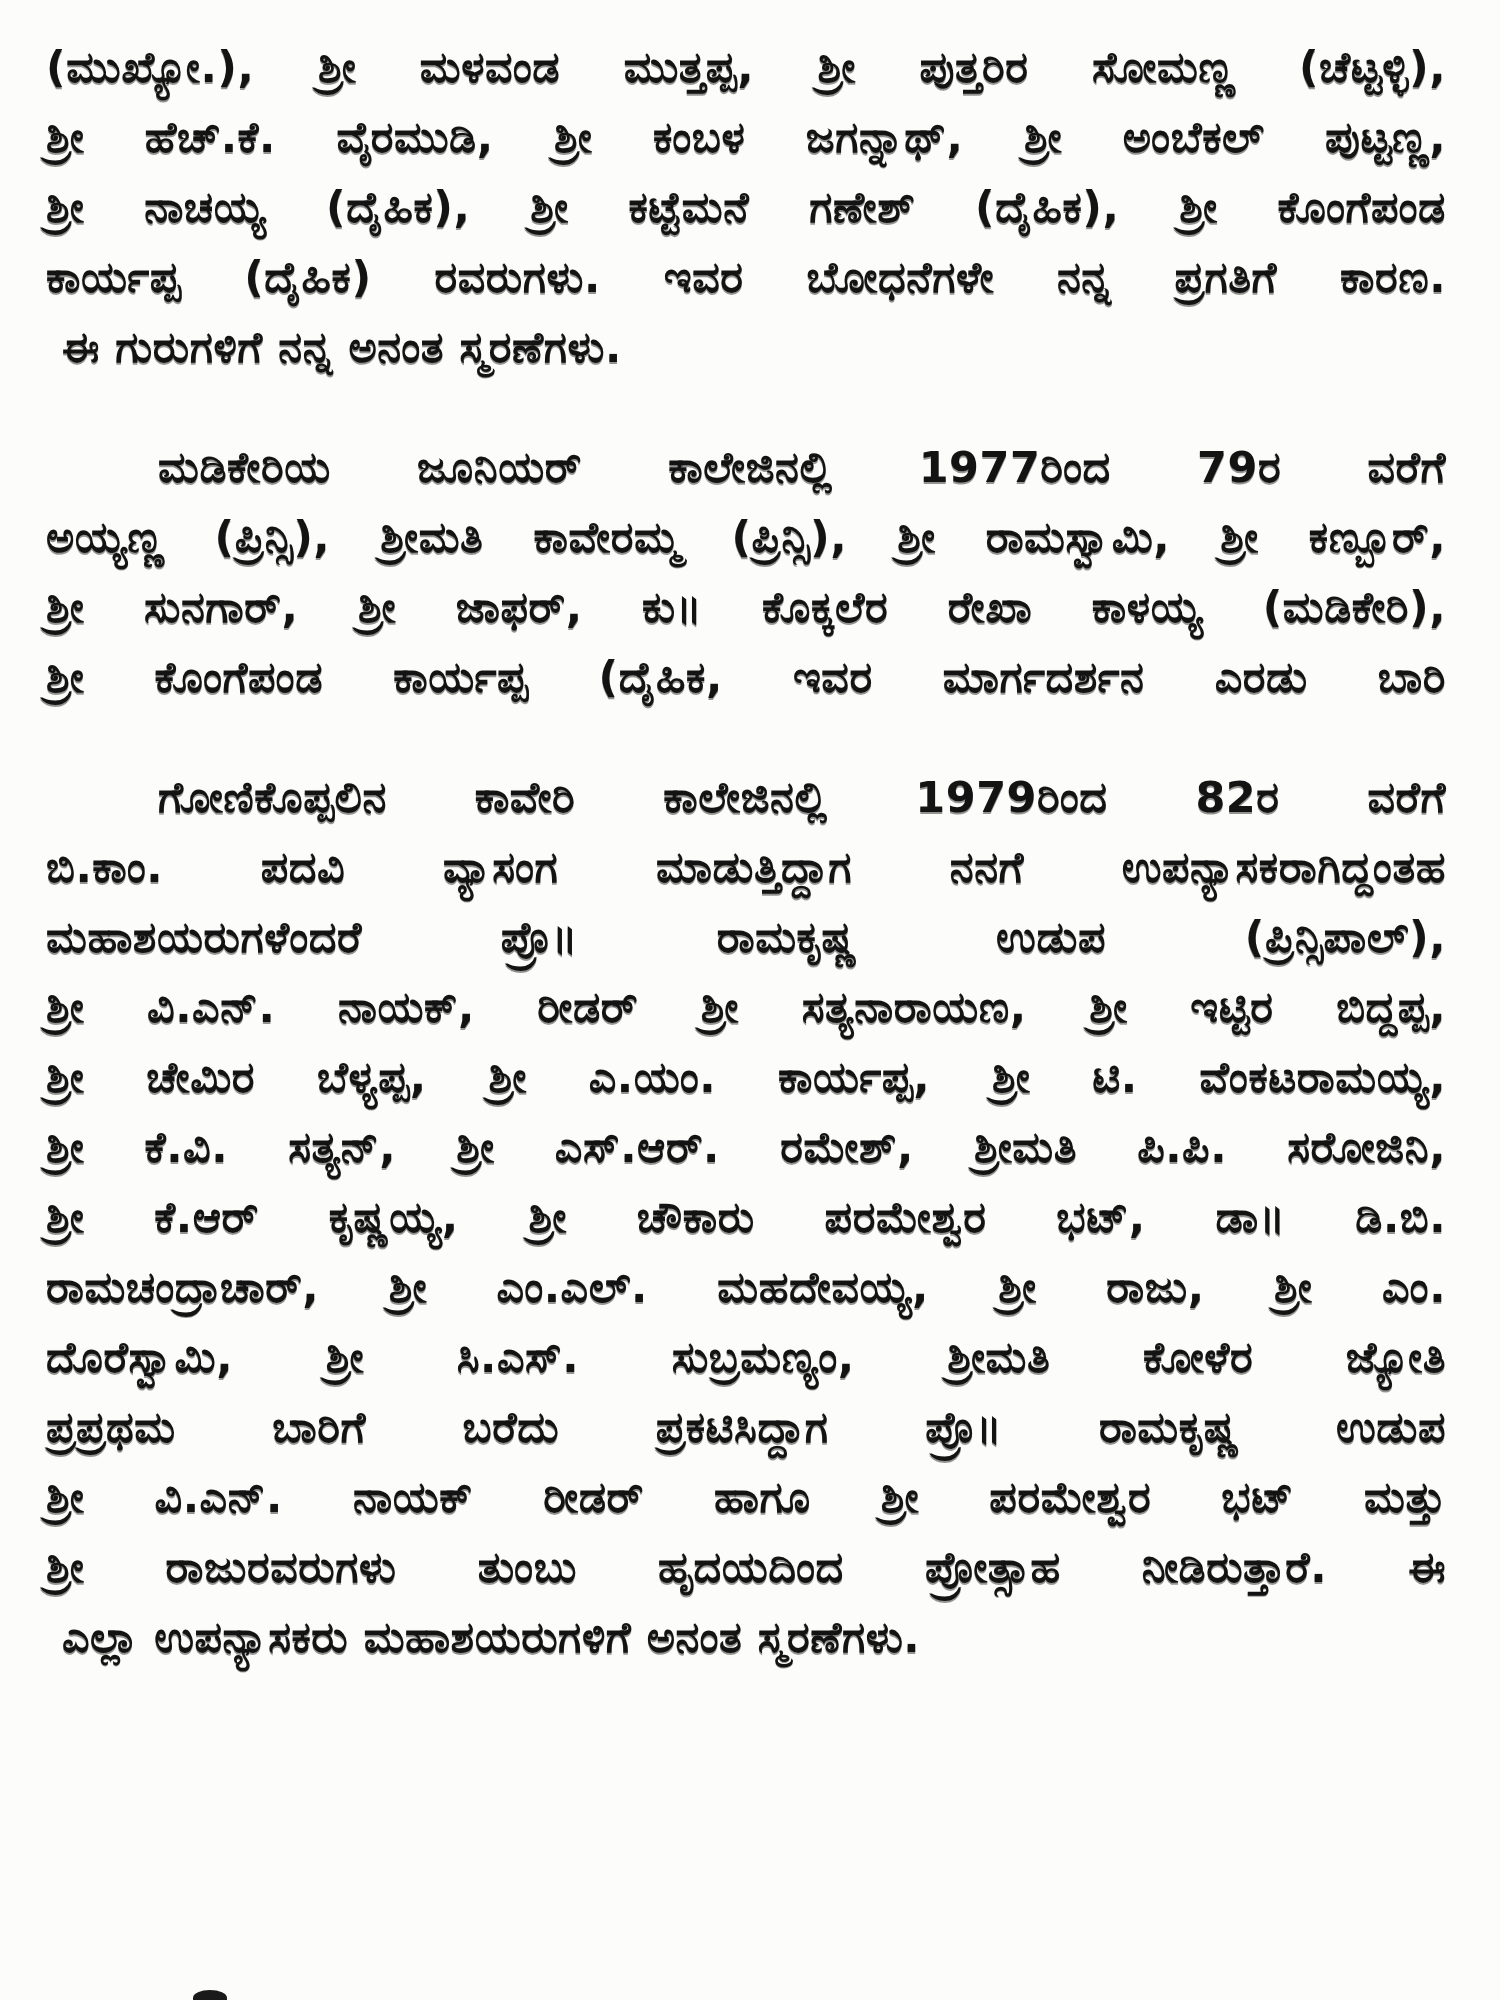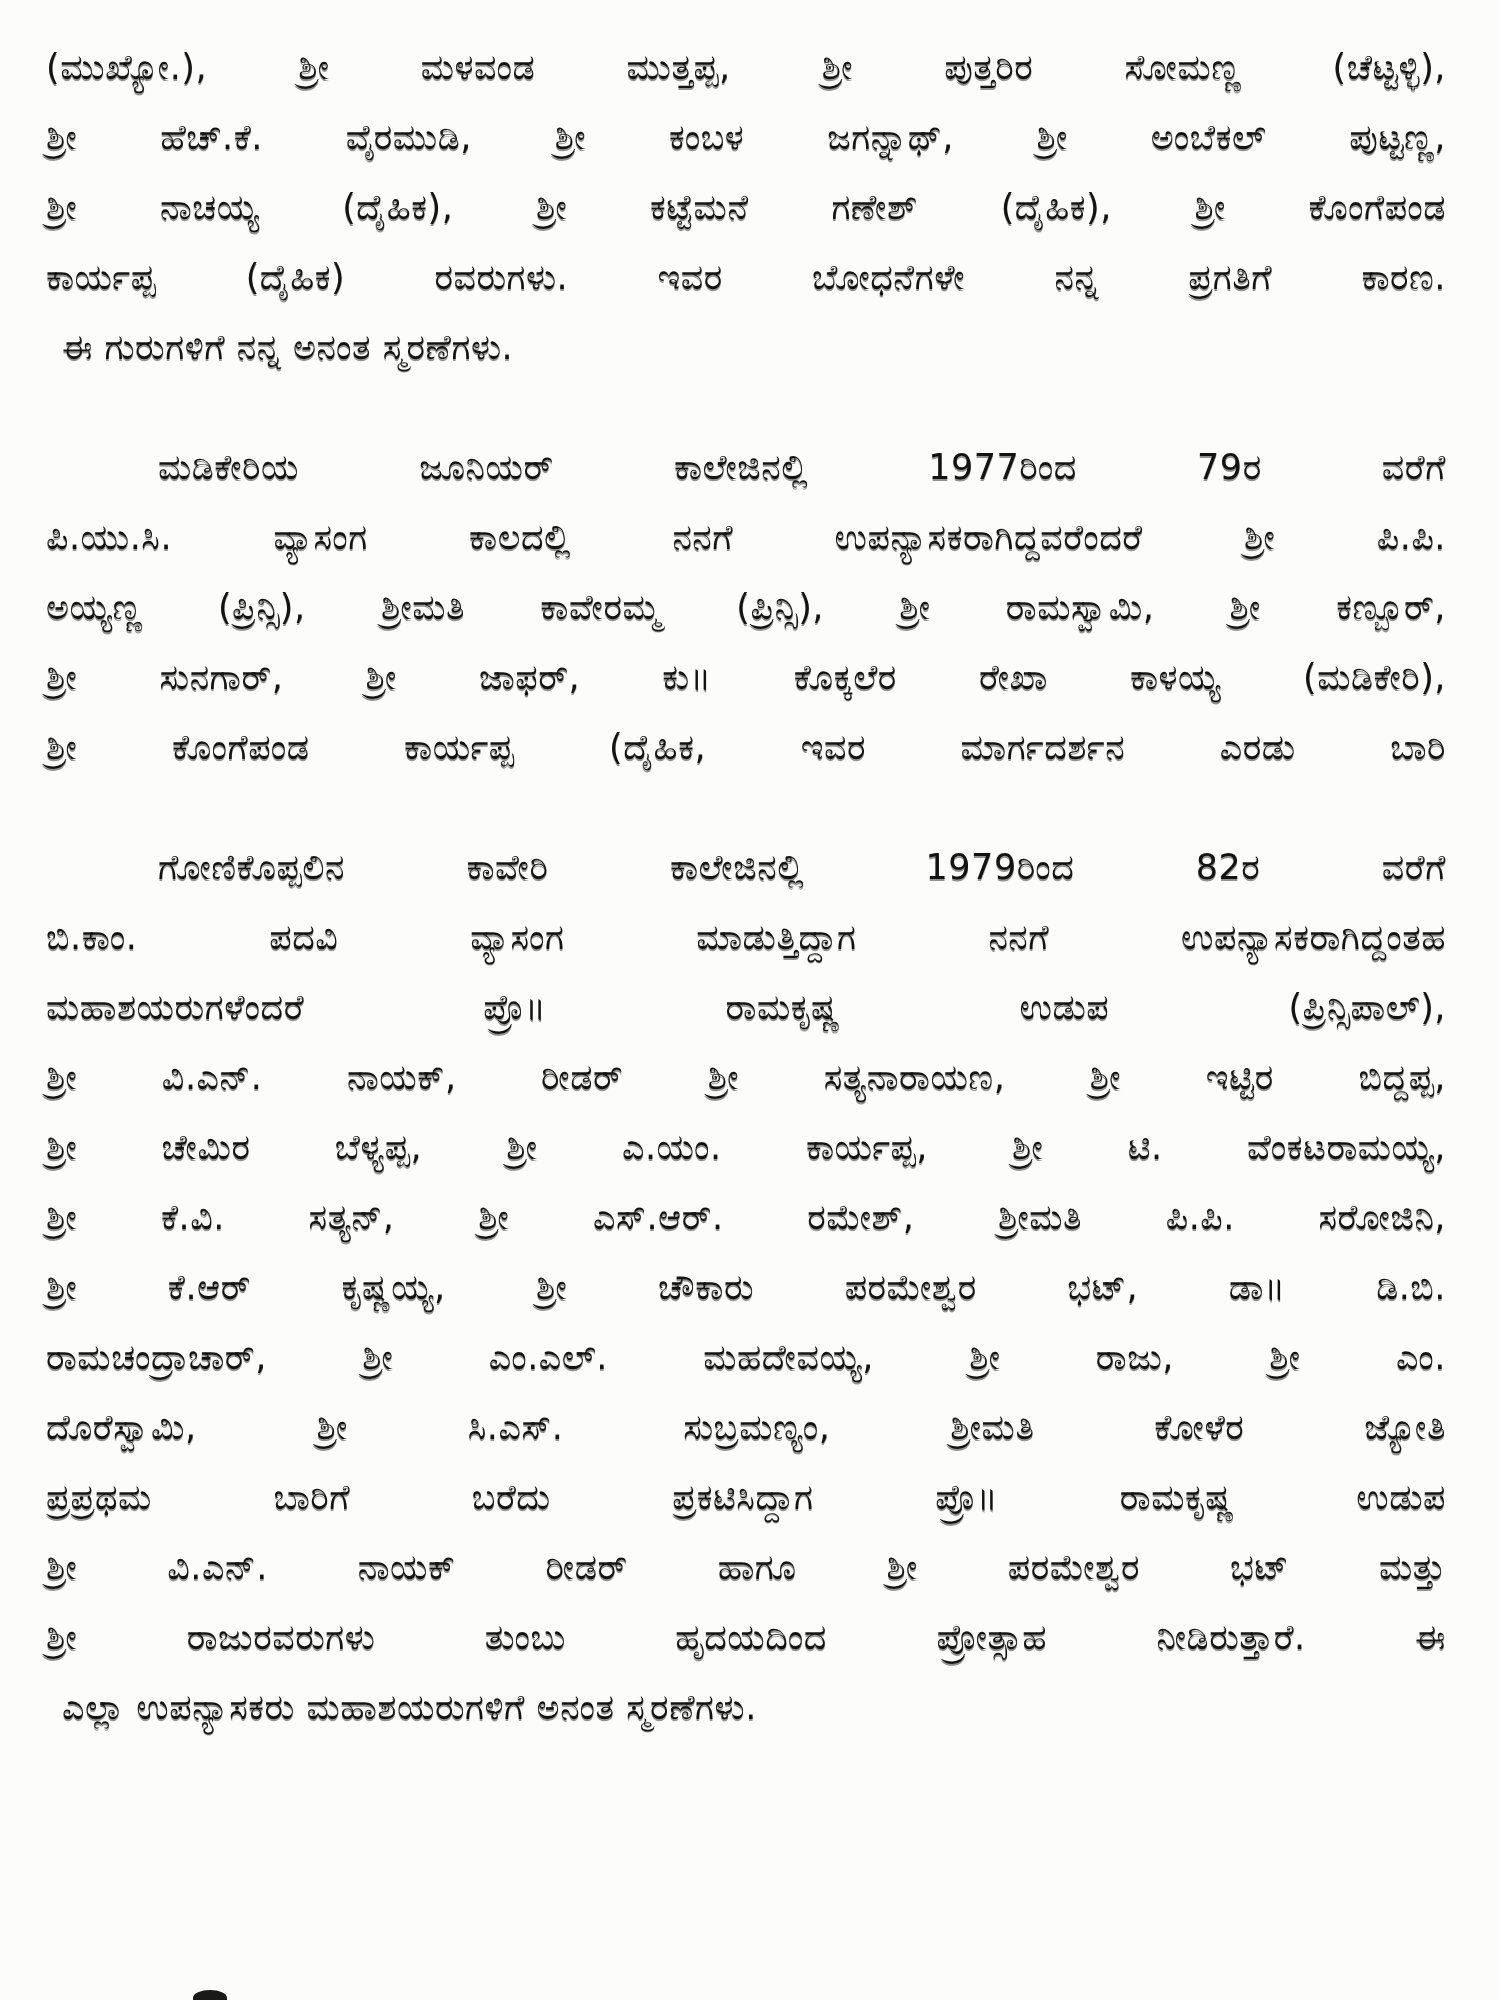--- a/index.html
+++ b/index.html
@@ -24,24 +24,24 @@
     right: 54px;
     top: 32px;
   }
   .paragraph {
     margin: 0;
   }
   .paragraph + .paragraph {
     margin-top: 50px;
   }
   .line {
-    font-size: 35px;
+    font-size: 43px;
     line-height: 70px;
     height: 70px;
-    font-weight: 400;
+    font-weight: 700;
     letter-spacing: 0.5px;
     white-space: nowrap;
     text-align: justify;
     text-align-last: justify;
     text-shadow: 0 1.5px 0 rgba(20,20,20,0.45);
     overflow: visible;
   }
   .line.last {
     text-align: left;
     text-align-last: left;
@@ -67,21 +67,20 @@
   <div class="text-block" id="text-block">
       <div class="paragraph">
         <div class="line">(ಮುಖ್ಯೋ.), ಶ್ರೀ ಮಳವಂಡ ಮುತ್ತಪ್ಪ, ಶ್ರೀ ಪುತ್ತರಿರ ಸೋಮಣ್ಣ (ಚೆಟ್ಟಳ್ಳಿ),</div>
         <div class="line">ಶ್ರೀ ಹೆಚ್.ಕೆ. ವೈರಮುಡಿ, ಶ್ರೀ ಕಂಬಳ ಜಗನ್ನಾಥ್, ಶ್ರೀ ಅಂಬೆಕಲ್ ಪುಟ್ಟಣ್ಣ,</div>
         <div class="line">ಶ್ರೀ ನಾಚಯ್ಯ (ದೈಹಿಕ), ಶ್ರೀ ಕಟ್ಟೆಮನೆ ಗಣೇಶ್ (ದೈಹಿಕ), ಶ್ರೀ ಕೊಂಗೆಪಂಡ</div>
         <div class="line">ಕಾರ್ಯಪ್ಪ (ದೈಹಿಕ) ರವರುಗಳು. ಇವರ ಬೋಧನೆಗಳೇ ನನ್ನ ಪ್ರಗತಿಗೆ ಕಾರಣ.</div>
         <div class="line last">ಈ ಗುರುಗಳಿಗೆ ನನ್ನ ಅನಂತ ಸ್ಮರಣೆಗಳು.</div>
       </div>
       <div class="paragraph">
         <div class="line indent">ಮಡಿಕೇರಿಯ ಜೂನಿಯರ್ ಕಾಲೇಜಿನಲ್ಲಿ 1977ರಿಂದ 79ರ ವರೆಗೆ</div>
-        <div class="line">ಪಿ.ಯು.ಸಿ. ವ್ಯಾಸಂಗ ಕಾಲದಲ್ಲಿ ನನಗೆ ಉಪನ್ಯಾಸಕರಾಗಿದ್ದವರೆಂದರೆ ಶ್ರೀ ಪಿ.ಪಿ.</div>
         <div class="line">ಅಯ್ಯಣ್ಣ (ಪ್ರಿನ್ಸಿ), ಶ್ರೀಮತಿ ಕಾವೇರಮ್ಮ (ಪ್ರಿನ್ಸಿ), ಶ್ರೀ ರಾಮಸ್ವಾಮಿ, ಶ್ರೀ ಕಣ್ಬೂರ್,</div>
         <div class="line">ಶ್ರೀ ಸುನಗಾರ್, ಶ್ರೀ ಜಾಫರ್, ಕು॥ ಕೊಕ್ಕಲೆರ ರೇಖಾ ಕಾಳಯ್ಯ (ಮಡಿಕೇರಿ),</div>
         <div class="line">ಶ್ರೀ ಕೊಂಗೆಪಂಡ ಕಾರ್ಯಪ್ಪ (ದೈಹಿಕ, ಇವರ ಮಾರ್ಗದರ್ಶನ ಎರಡು ಬಾರಿ</div>
       </div>
       <div class="paragraph">
         <div class="line indent">ಗೋಣಿಕೊಪ್ಪಲಿನ ಕಾವೇರಿ ಕಾಲೇಜಿನಲ್ಲಿ 1979ರಿಂದ 82ರ ವರೆಗೆ</div>
         <div class="line">ಬಿ.ಕಾಂ. ಪದವಿ ವ್ಯಾಸಂಗ ಮಾಡುತ್ತಿದ್ದಾಗ ನನಗೆ ಉಪನ್ಯಾಸಕರಾಗಿದ್ದಂತಹ</div>
         <div class="line">ಮಹಾಶಯರುಗಳೆಂದರೆ ಪ್ರೊ॥ ರಾಮಕೃಷ್ಣ ಉಡುಪ (ಪ್ರಿನ್ಸಿಪಾಲ್),</div>
         <div class="line">ಶ್ರೀ ವಿ.ಎನ್. ನಾಯಕ್, ರೀಡರ್ ಶ್ರೀ ಸತ್ಯನಾರಾಯಣ, ಶ್ರೀ ಇಟ್ಟಿರ ಬಿದ್ದಪ್ಪ,</div>
         <div class="line">ಶ್ರೀ ಚೇಮಿರ ಬೆಳ್ಯಪ್ಪ, ಶ್ರೀ ಎ.ಯಂ. ಕಾರ್ಯಪ್ಪ, ಶ್ರೀ ಟಿ. ವೆಂಕಟರಾಮಯ್ಯ,</div>

